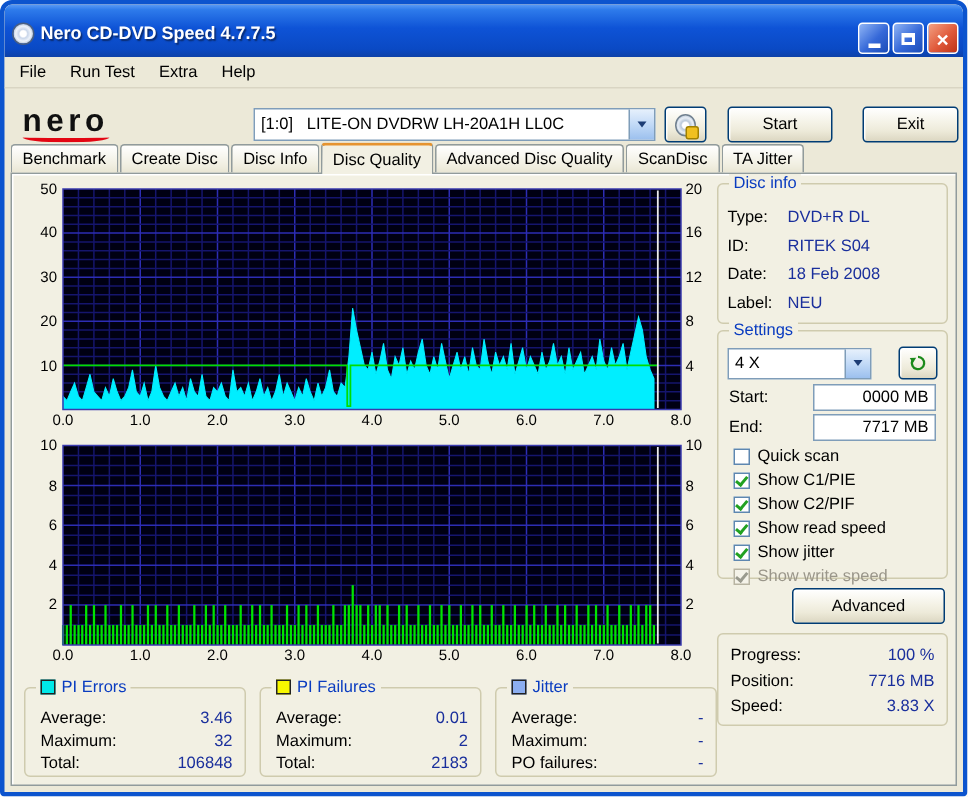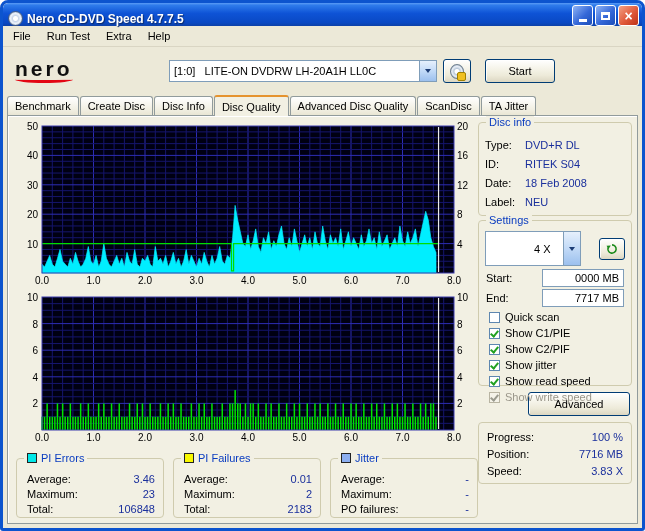--- a/index.html
+++ b/index.html
@@ -1,20 +1,20 @@
 <!DOCTYPE html>
 <html><head>
 <meta charset="utf-8">
 <style>
   html,body{margin:0;padding:0;background:#fff;}
   body{width:645px;height:531px;overflow:hidden;font-family:"Liberation Sans",sans-serif;font-size:11px;color:#000;}
   .window{position:relative;width:645px;height:531px;box-sizing:border-box;background:#ECE9D8;
     border:3px solid #0C54CE;border-radius:8px 8px 3px 3px;overflow:hidden;}
   
-  .titlebar{display:flex;align-items:flex-end;height:23px;padding:0 3px 0 5px;
+  .titlebar{display:flex;align-items:flex-start;height:23px;padding:12px 3px 0 5px;
     background:linear-gradient(180deg,#5A9BF5 0%,#2E7BEB 10%,#0E53D6 45%,#0A49C4 85%,#0D41A8 100%);
     border-radius:5px 5px 0 0;}
   .app-icon{width:15px;height:15px;border-radius:50%;margin-right:4px;flex:none;
     background:radial-gradient(circle at 50% 50%,#ffffff 0 2px,#c9d6ea 3px,#eef3fa 5px,#8fa6c6 8px);
     border:1px solid #4a5f82;box-sizing:border-box;}
   .title-text{flex:1;color:#fff;font-weight:bold;font-size:12px;text-shadow:1px 1px 1px #0B2A6B;white-space:nowrap;}
   .tb-btn{width:21px;height:21px;border-radius:3px;border:1px solid #fff;margin-left:2px;box-sizing:border-box;
     display:flex;align-items:center;justify-content:center;flex:none;}
   .tb-min,.tb-max{background:linear-gradient(135deg,#8FB4F5 0%,#3568D8 55%,#1B4DB8 100%);}
   .tb-close{background:linear-gradient(135deg,#F3A183 0%,#E0593A 55%,#BE3318 100%);}
@@ -67,21 +67,21 @@
   .lrow{display:flex;justify-content:space-between;align-items:center;height:15px;padding:0 8px 0 10px;}
   .lval{color:#1A2F9C;}
   
   .rightcol{position:absolute;right:5px;top:6px;bottom:5px;width:154px;display:flex;flex-direction:column;}
   .discinfo{height:94px;margin-bottom:4px;padding:12px 6px 0;}
   .irow{display:flex;align-items:center;height:19px;}
   .ilab{width:40px;}
   .ival{color:#1A2F9C;}
   .settings{height:166px;margin-bottom:6px;padding:10px 4px 0;}
   .speedrow{display:flex;justify-content:space-between;align-items:center;padding:0 2px;margin-bottom:3px;}
-  .speed-combo{width:96px;height:35px;padding-left:44px;}
+  .speed-combo{width:96px;height:21px;}
   .refresh-btn{width:26px;height:22px;}
   .srow{display:flex;justify-content:space-between;align-items:center;height:18px;padding:0 3px;margin-bottom:2px;}
   .field{display:inline-block;width:72px;height:16px;line-height:16px;background:#fff;border:1px solid #7F9DB9;text-align:right;padding:0 4px;box-sizing:content-box;}
   .cbrow{display:flex;align-items:center;height:16px;gap:5px;padding-left:6px;}
   .cbox{position:relative;width:11px;height:11px;background:#fff;border:1px solid #5E87B0;flex:none;box-sizing:border-box;}
   .cbrow.checked .cbox::after{content:'';position:absolute;left:2px;top:0;width:3px;height:6px;border:solid #21A121;border-width:0 2px 2px 0;transform:rotate(40deg);}
   .cbrow.disabled .cbox{border-color:#B8B4A2;background:#F5F3E9;}
   .cbrow.disabled .cbox::after{border-color:#9a9a8e;}
   .cbrow.disabled .cblabel{color:#9a968a;}
   .advanced-btn{width:102px;height:24px;align-self:flex-end;margin:0 2px 6px 0;flex:none;}
@@ -126,20 +126,21 @@
     <div class="combo drive-combo">
       <span class="combo-text">[1:0]   LITE-ON DVDRW LH-20A1H LL0C</span>
       <span class="combo-arrow">
           <i class="tri"></i>
         </span>
     </div>
     <button class="xp-btn disc-btn">
       <span class="disc-icon"></span>
     </button>
     <button class="xp-btn start-btn">Start</button>
+    <button class="xp-btn exit-btn">Exit</button>
   </div>
 
   <div class="tabrow">
     <div class="tab">Benchmark</div>
     <div class="tab">Create Disc</div>
     <div class="tab">Disc Info</div>
     <div class="tab active">Disc Quality</div>
     <div class="tab">Advanced Disc Quality</div>
     <div class="tab">ScanDisc</div>
     <div class="tab">TA Jitter</div>
@@ -440,21 +441,21 @@
         <div class="gb-title">
           <span class="swatch" style="background: rgb(0, 232, 232);"></span>
           <span>PI Errors</span>
         </div>
         <div class="lrow">
             <span>Average:</span>
             <span class="lval">3.46</span>
           </div>
         <div class="lrow">
             <span>Maximum:</span>
-            <span class="lval">23</span>
+            <span class="lval">32</span>
           </div>
         <div class="lrow">
             <span>Total:</span>
             <span class="lval">106848</span>
           </div>
       </div>
       <div class="groupbox legend">
         <div class="gb-title">
           <span class="swatch" style="background: rgb(248, 248, 0);"></span>
           <span>PI Failures</span>
@@ -549,25 +550,25 @@
         <div class="cbrow checked">
             <span class="cbox"></span>
             <span class="cblabel">Show C1/PIE</span>
           </div>
         <div class="cbrow checked">
             <span class="cbox"></span>
             <span class="cblabel">Show C2/PIF</span>
           </div>
         <div class="cbrow checked">
             <span class="cbox"></span>
-            <span class="cblabel">Show jitter</span>
+            <span class="cblabel">Show read speed</span>
           </div>
         <div class="cbrow checked">
             <span class="cbox"></span>
-            <span class="cblabel">Show read speed</span>
+            <span class="cblabel">Show jitter</span>
           </div>
         <div class="cbrow checked disabled">
             <span class="cbox"></span>
             <span class="cblabel">Show write speed</span>
           </div>
       </div>
 
       <button class="xp-btn advanced-btn">Advanced</button>
 
 

